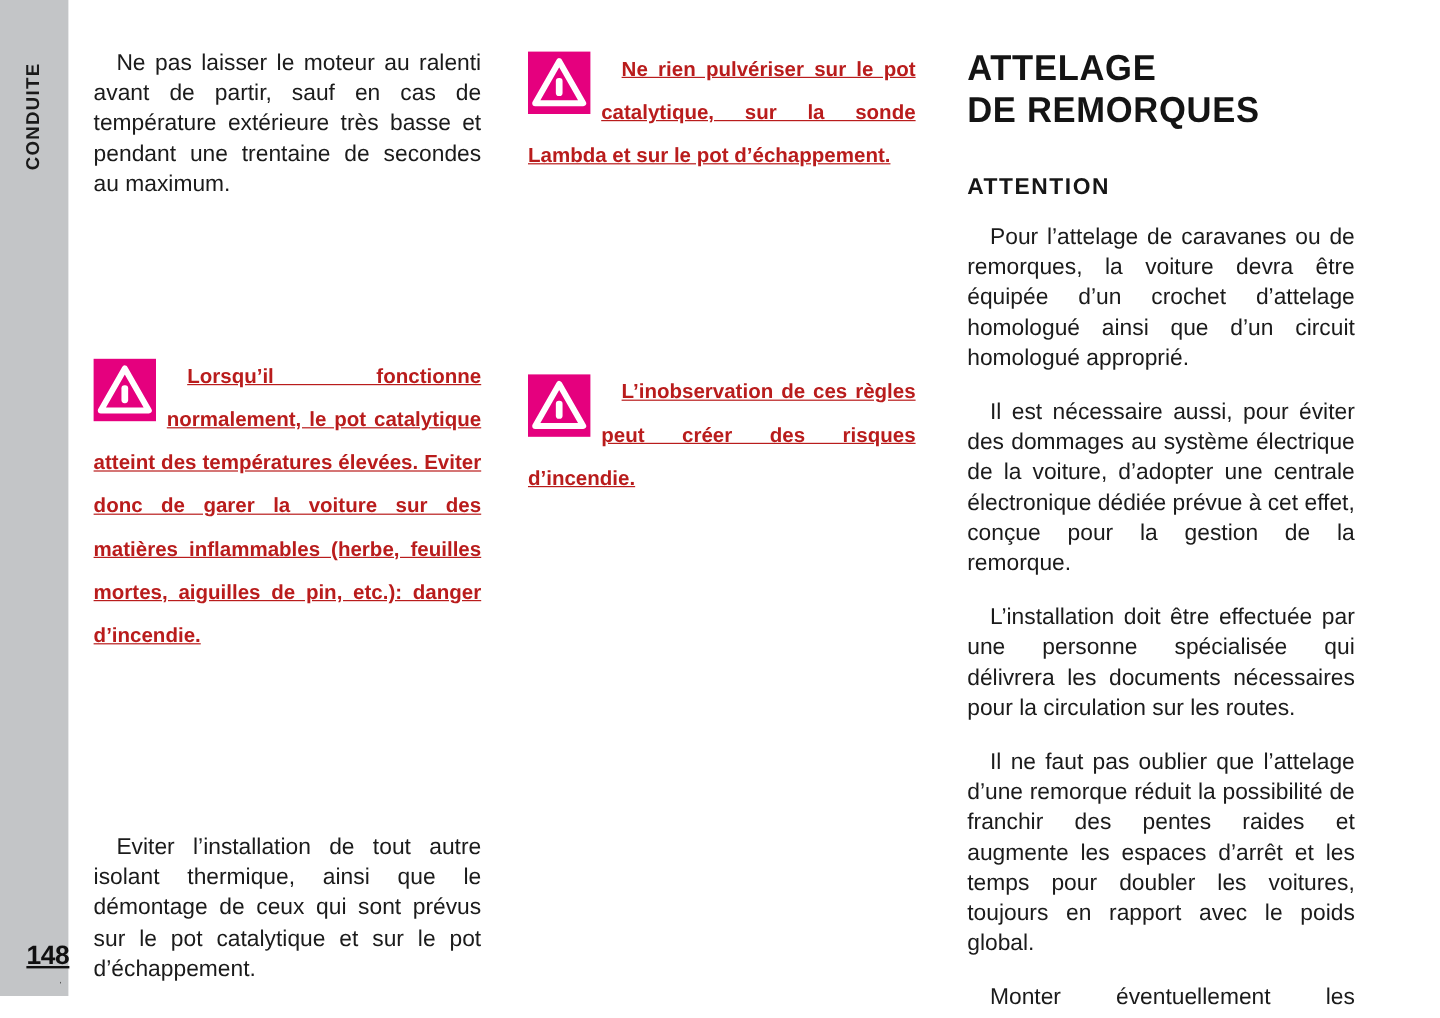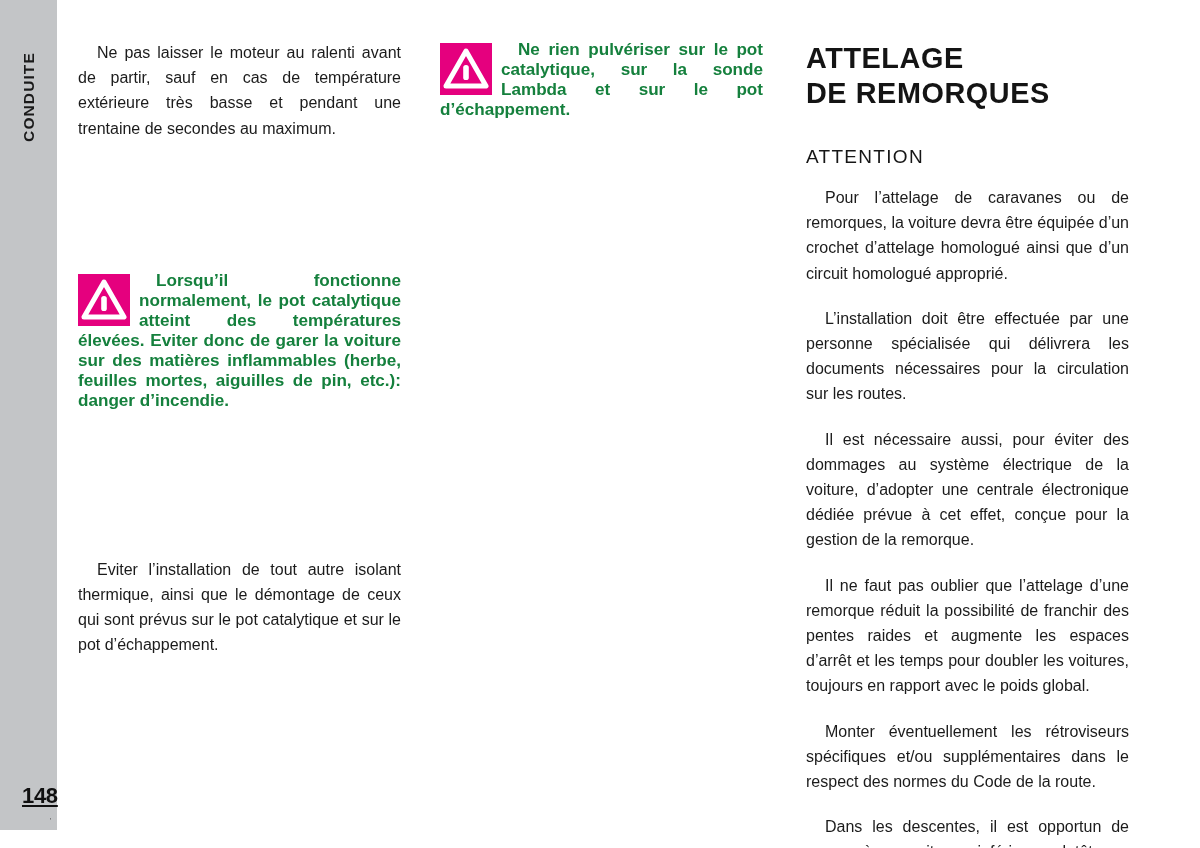--- a/index.html
+++ b/index.html
@@ -79,21 +79,21 @@
     position: absolute;
     top: 40px;
   }
   .col-1 { left: 78px;  width: 323px; }
   .col-2 { left: 440px; width: 323px; }
   .col-3 { left: 806px; width: 323px; }
 
   
   .para {
     font-family: "Liberation Sans", sans-serif;
-    font-size: 16px;
+    font-size: 19px;
     line-height: 25.2px;
     color: #1b1b1b;
     text-align: justify;
     text-indent: 19px;
     margin: 0 0 20px 0;
     hyphens: manual;
   }
   .para:last-child { margin-bottom: 16px; }
 
   
@@ -112,24 +112,25 @@
   .warn-icon svg {
     position: absolute;
     left: 0;
     top: 0;
     display: block;
   }
   .warn-text {
     font-family: "Liberation Sans", sans-serif;
     font-weight: bold;
     font-size: 17.1px;
-    line-height: 20px;
-    color: #15803d;
+    line-height: 36px;
+    color: #b91c1c;
     text-align: justify;
     text-indent: 17px;
+    text-decoration: underline;
   }
   .warning::after {
     content: "";
     display: block;
     clear: both;
   }
 
   
   .chapter-title {
     font-family: "Liberation Sans", sans-serif;
@@ -139,21 +140,21 @@
     letter-spacing: 0.6px;
     color: #141414;
     margin: 0 0 36px 0;
     white-space: pre-line;
     font-stretch: condensed;
     transform: scaleX(0.96);
     transform-origin: left center;
   }
   .sub-title {
     font-family: "Liberation Sans", sans-serif;
-    font-weight: normal;
+    font-weight: bold;
     font-size: 19px;
     letter-spacing: 1.3px;
     color: #161616;
     margin: 0 0 17px 0;
   }
 
   
   .gap-lg { height: 110px; }
   .gap-xl { height: 146px; }
 </style>
@@ -196,35 +197,44 @@
         <svg width="52" height="52" viewBox="0 0 52 52" aria-hidden="true">
           <path d="M26 8 L46 43 L6 43 Z" fill="none" stroke="#ffffff" stroke-width="5" stroke-linejoin="round"></path>
           <rect x="23.2" y="22" width="5.6" height="15" rx="2.6" fill="#ffffff"></rect>
         </svg>
       </span>
       <div class="warn-text">Ne rien pulvériser sur le pot catalytique, sur la sonde Lambda et sur le pot d’échappement.</div>
     </div>
 
     <div style="height:161px"></div>
 
+    <div class="warning">
+      <span class="warn-icon">
+        <svg width="52" height="52" viewBox="0 0 52 52" aria-hidden="true">
+          <path d="M26 8 L46 43 L6 43 Z" fill="none" stroke="#ffffff" stroke-width="5" stroke-linejoin="round"></path>
+          <rect x="23.2" y="22" width="5.6" height="15" rx="2.6" fill="#ffffff"></rect>
+        </svg>
+      </span>
+      <div class="warn-text">L’inobservation de ces règles peut créer des risques d’incendie.</div>
+    </div>
   </div>
 
   <div class="col col-3">
 
     <h1 class="chapter-title">ATTELAGE
 DE REMORQUES</h1>
 
     <h2 class="sub-title">ATTENTION</h2>
 
     <p class="para">Pour l’attelage de caravanes ou de remorques, la voiture devra être équipée d’un crochet d’attelage homologué ainsi que d’un circuit homologué approprié.</p>
 
+    <p class="para">Il est nécessaire aussi, pour éviter des dommages au système électrique de la voiture, d’adopter une centrale électronique dédiée prévue à cet effet, conçue pour la gestion de la remorque.</p>
+
     <p class="para">L’installation doit être effectuée par une personne spécialisée qui délivrera les documents nécessaires pour la circulation sur les routes.</p>
 
-    <p class="para">Il est nécessaire aussi, pour éviter des dommages au système électrique de la voiture, d’adopter une centrale électronique dédiée prévue à cet effet, conçue pour la gestion de la remorque.</p>
-
     <p class="para">Il ne faut pas oublier que l’attelage d’une remorque réduit la possibilité de franchir des pentes raides et augmente les espaces d’arrêt et les temps pour doubler les voitures, toujours en rapport avec le poids global.</p>
 
     <p class="para">Monter éventuellement les rétroviseurs spécifiques et/ou supplémentaires dans le respect des normes du Code de la route.</p>
 
     <p class="para">Dans les descentes, il est opportun de passer à une vitesse inférieure plutôt que d’utiliser constamment le frein.</p>
   </div>
 
 </div>
 
 </body></html>

